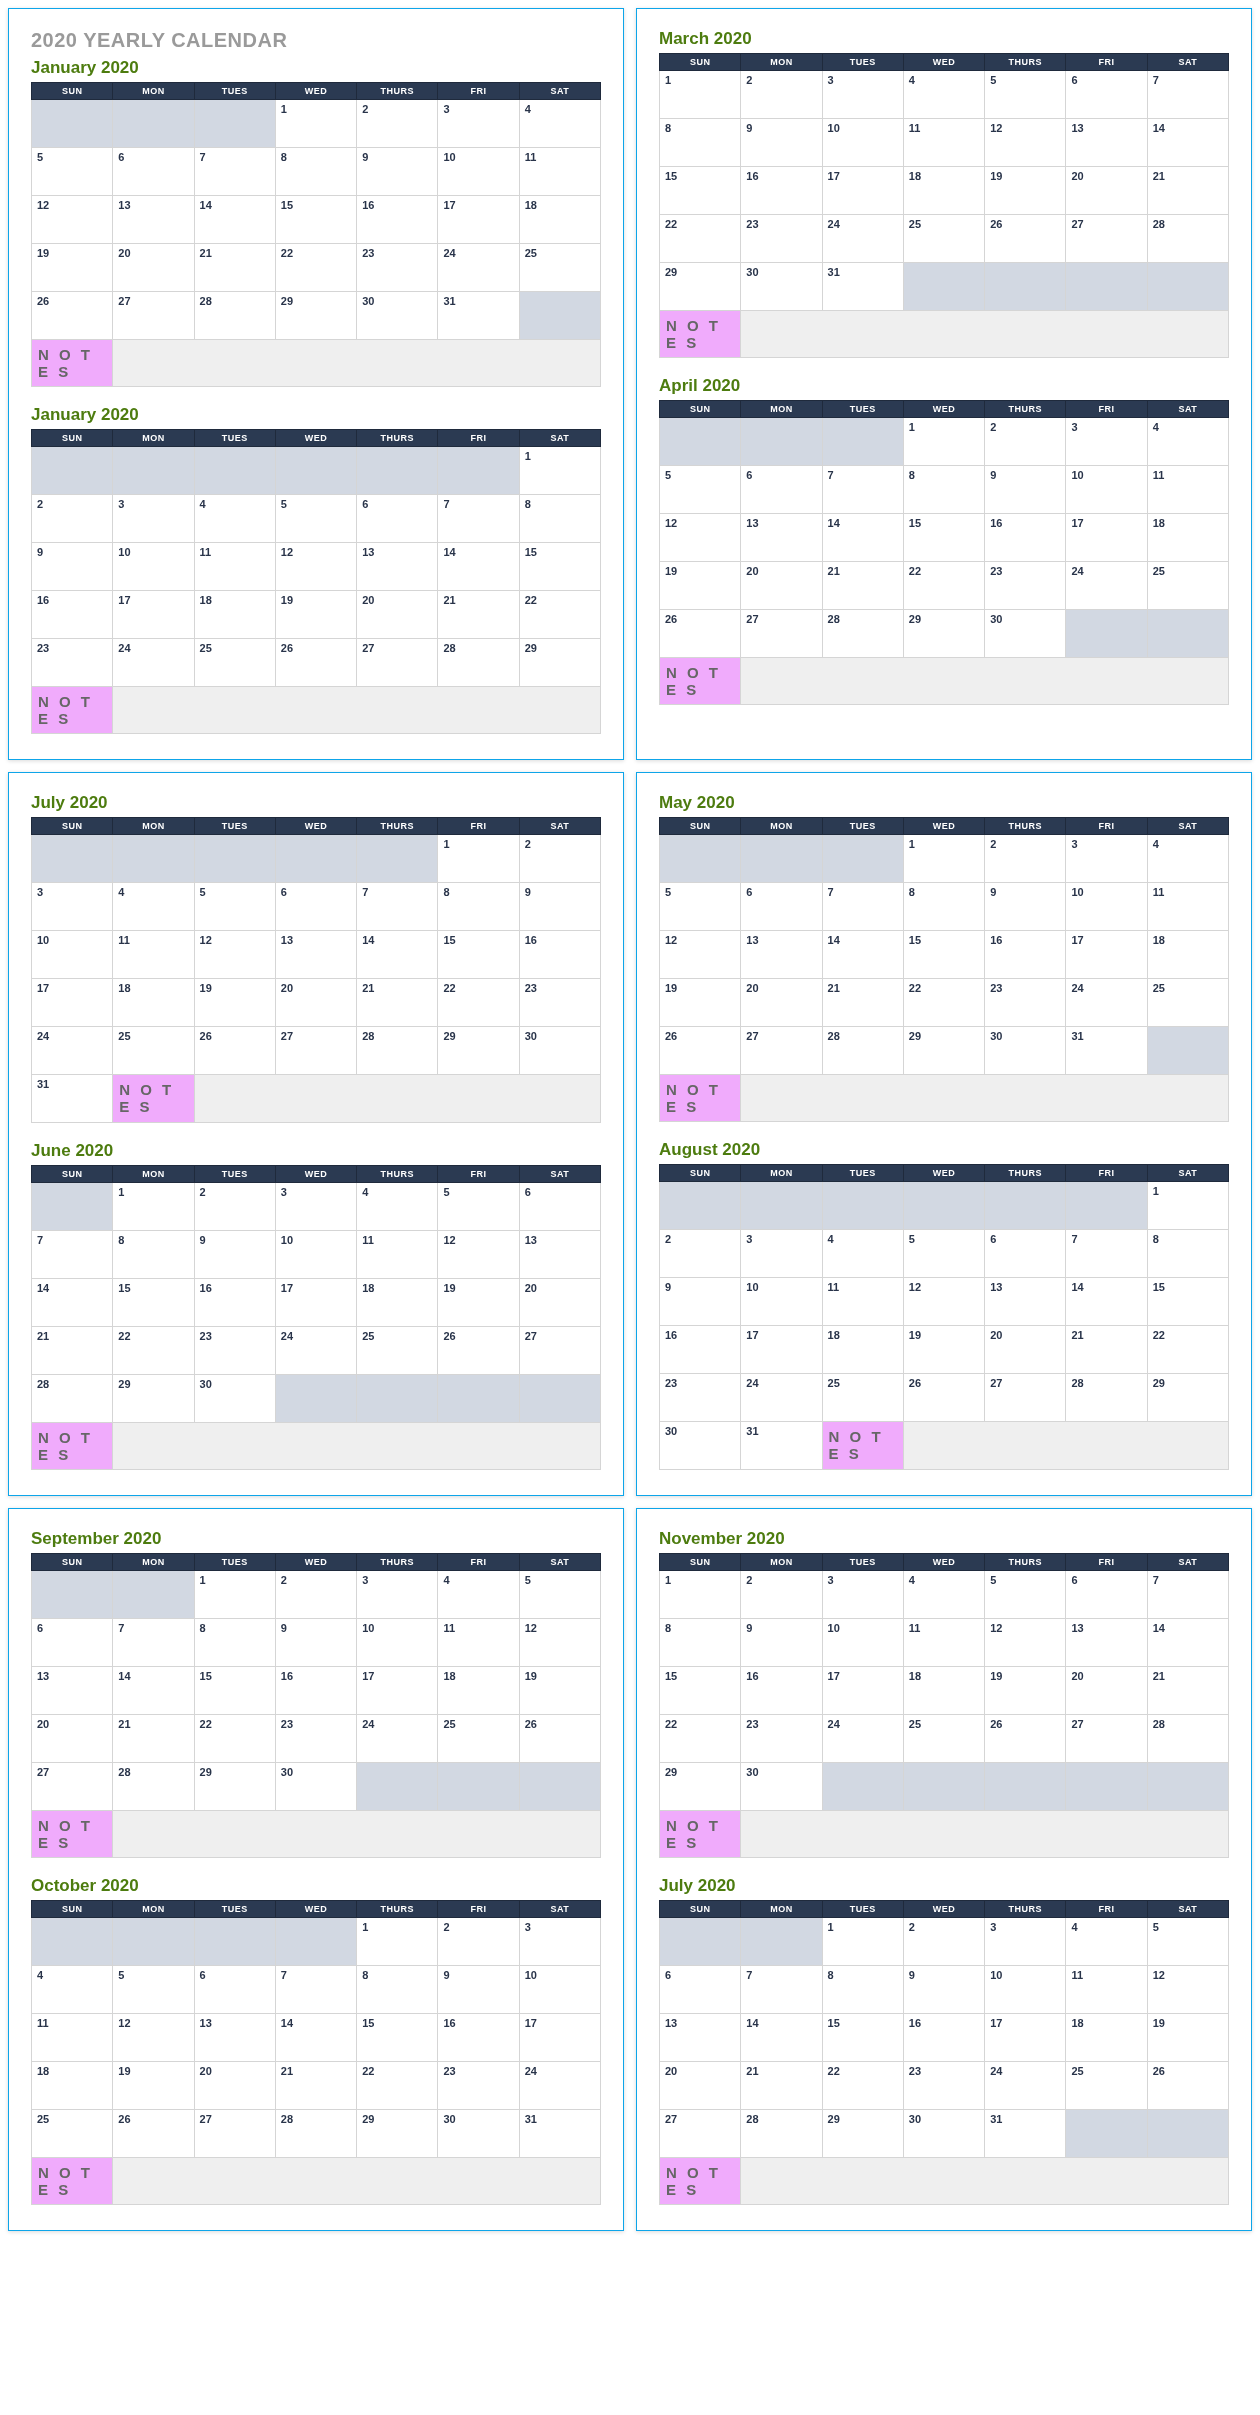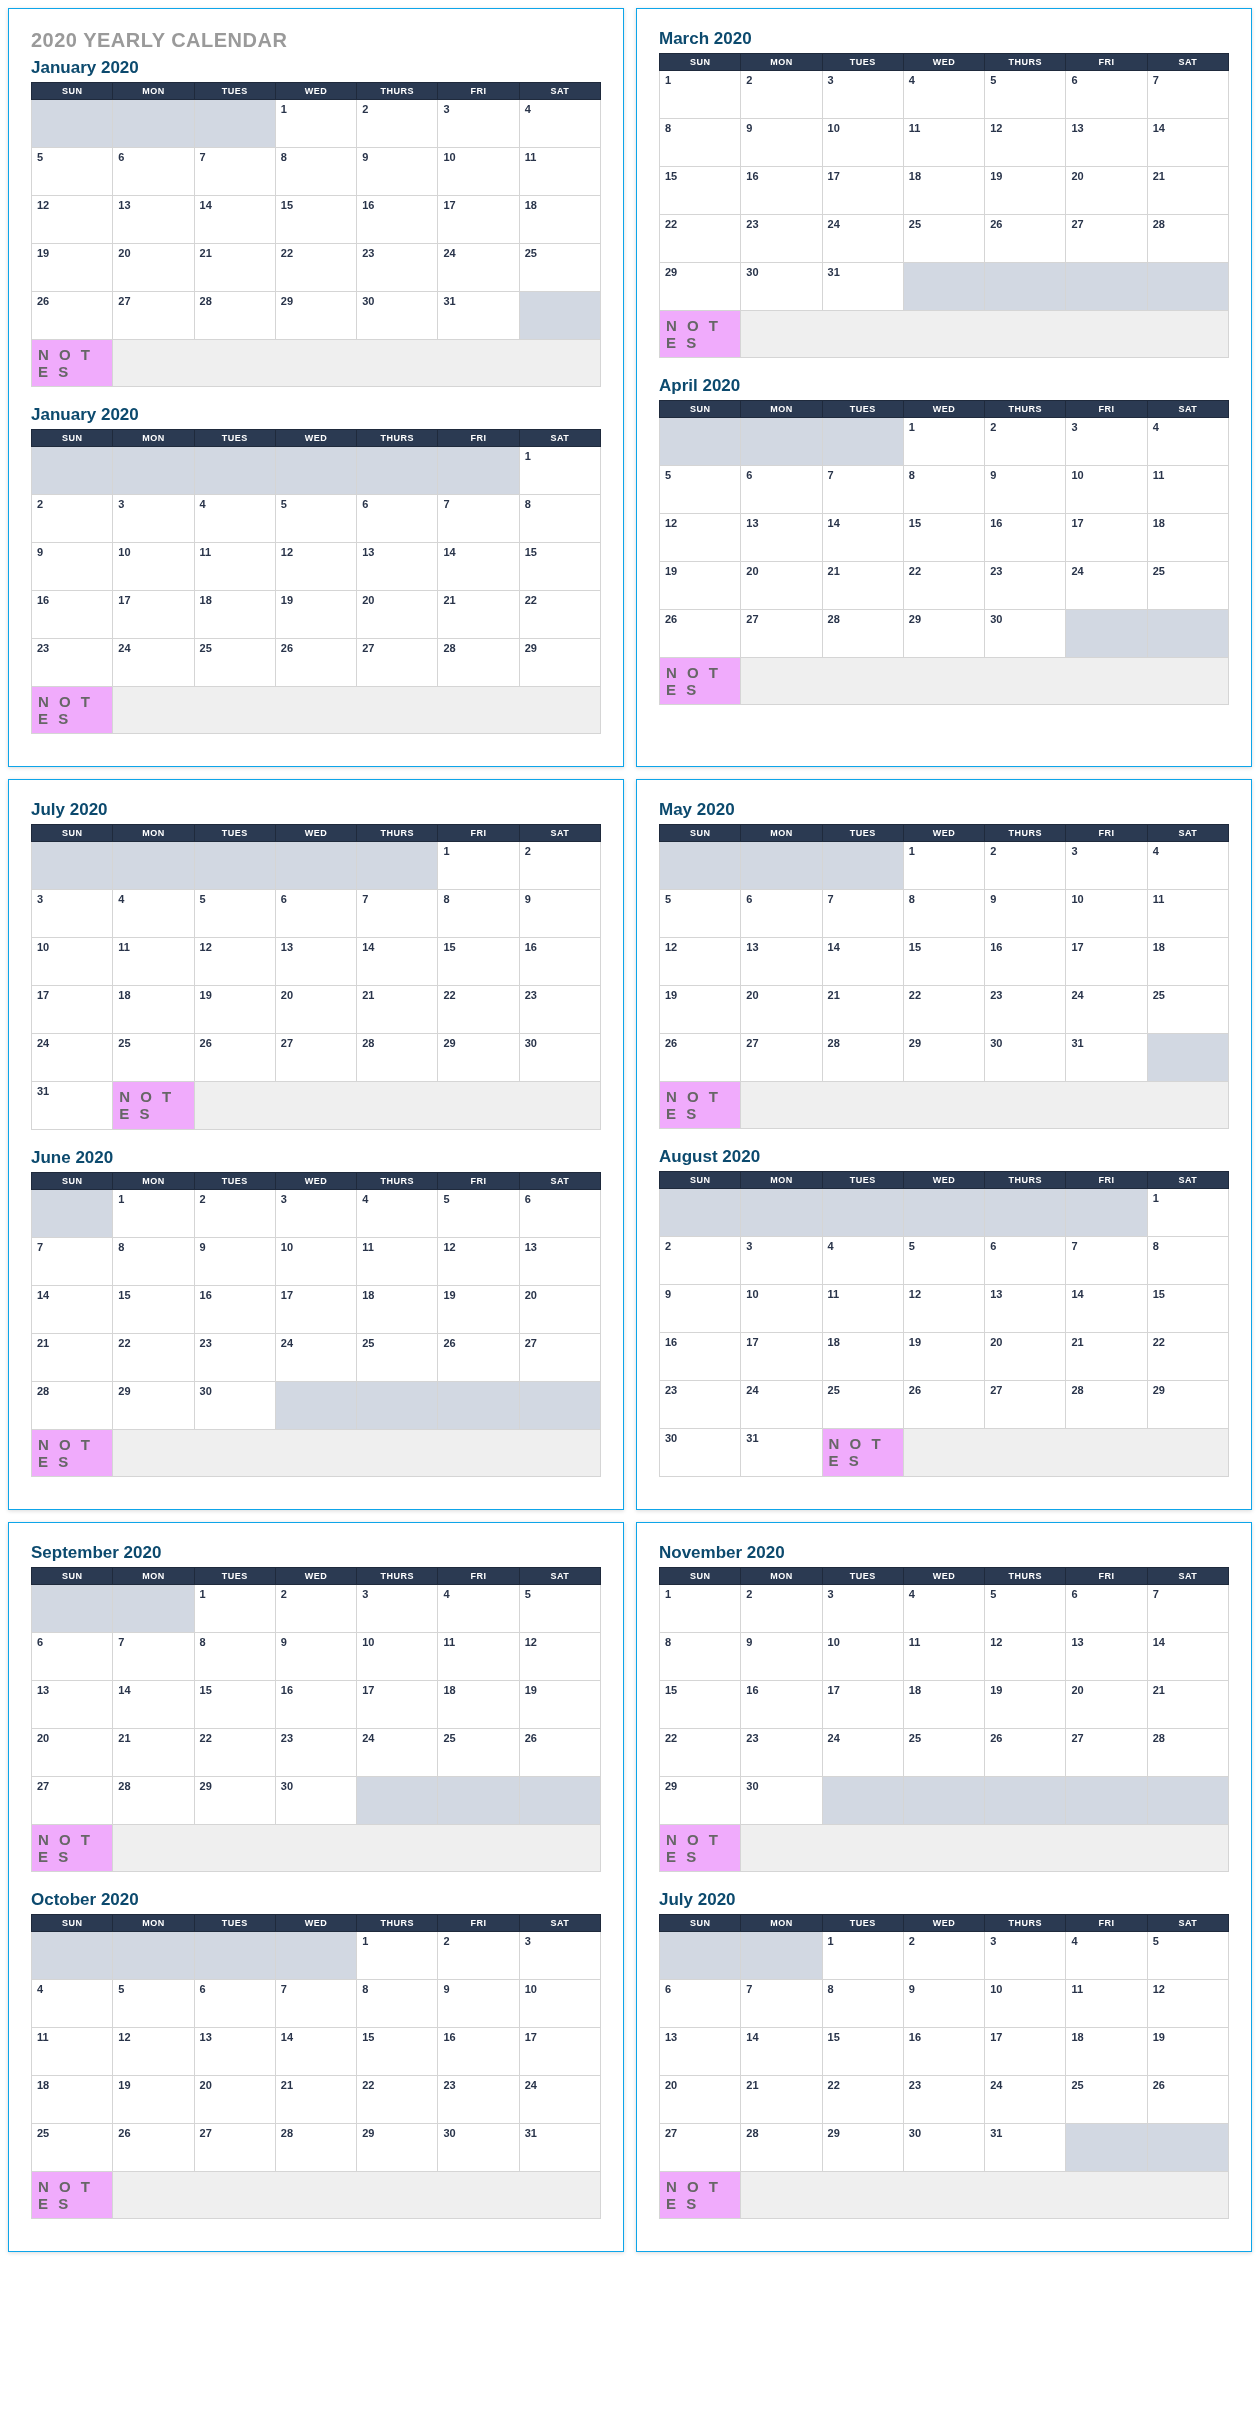--- a/index.html
+++ b/index.html
@@ -22,25 +22,25 @@
     padding: 20px 22px 24px 22px;
   }
   .page-title {
     font-size: 20px;
     font-weight: 700;
     color: #9a9a9a;
     letter-spacing: 0.5px;
     margin-bottom: 6px;
   }
   .month-block { margin-bottom: 18px; }
-  .month-block:last-child { margin-bottom: 8px; }
+  .month-block:last-child { margin-bottom: 1px; }
   .month-title {
     font-size: 17px;
     font-weight: 700;
-    color: #0c4a6e;
+    color: #4d7c0f;
     margin-bottom: 4px;
   }
   table.cal {
     width: 100%;
     border-collapse: collapse;
     table-layout: fixed;
   }
   table.cal th {
     background: #2b3a52;
     color: #ffffff;

